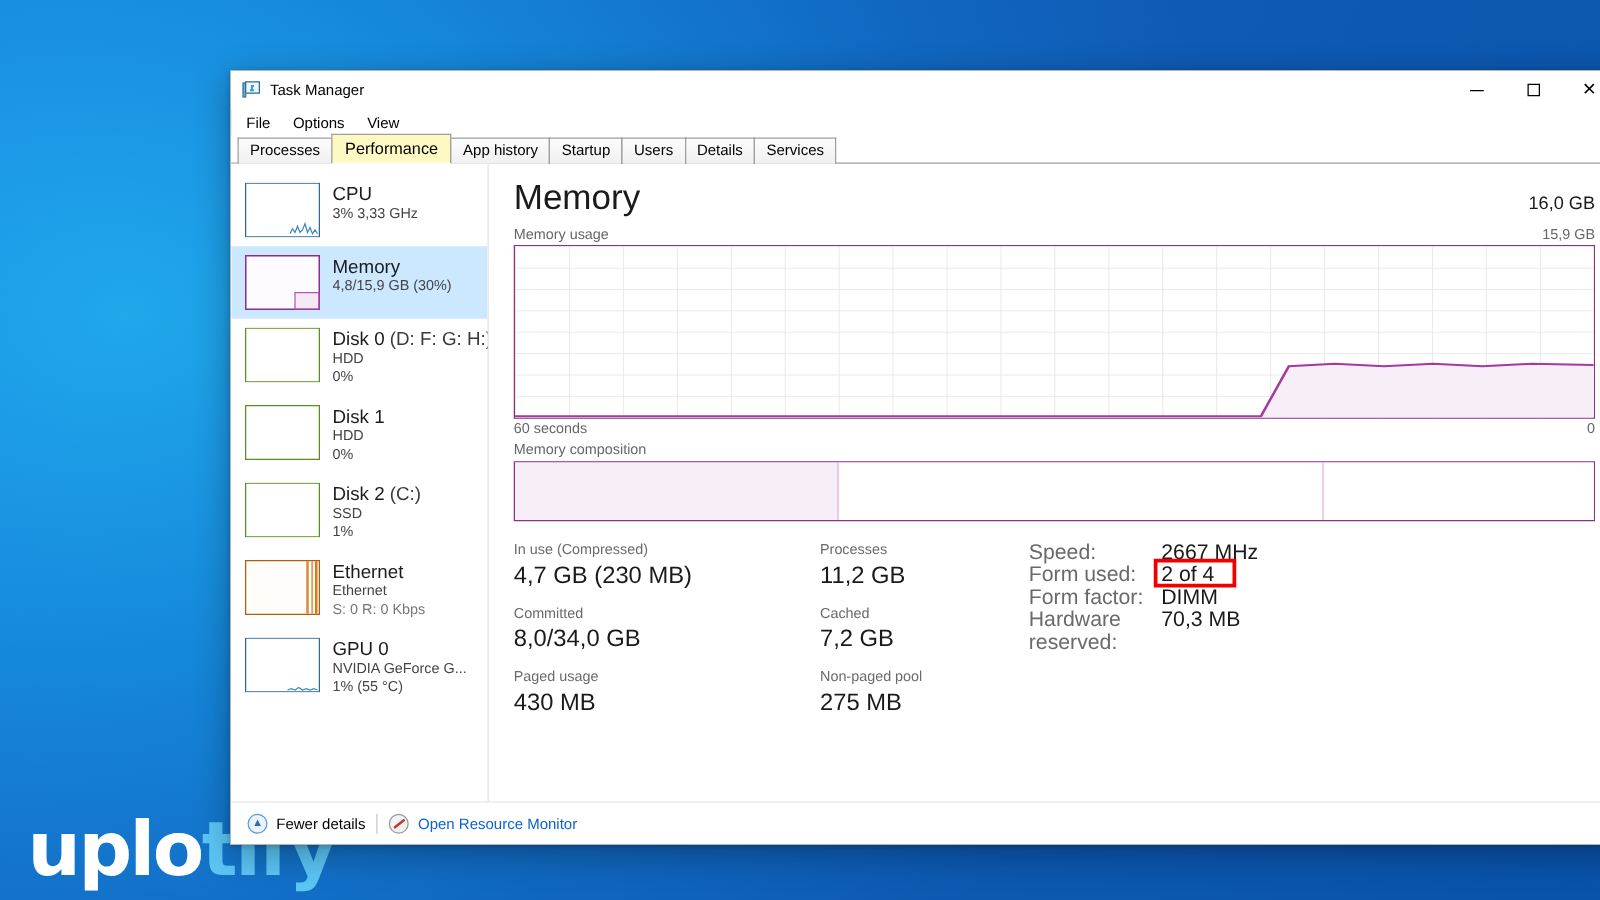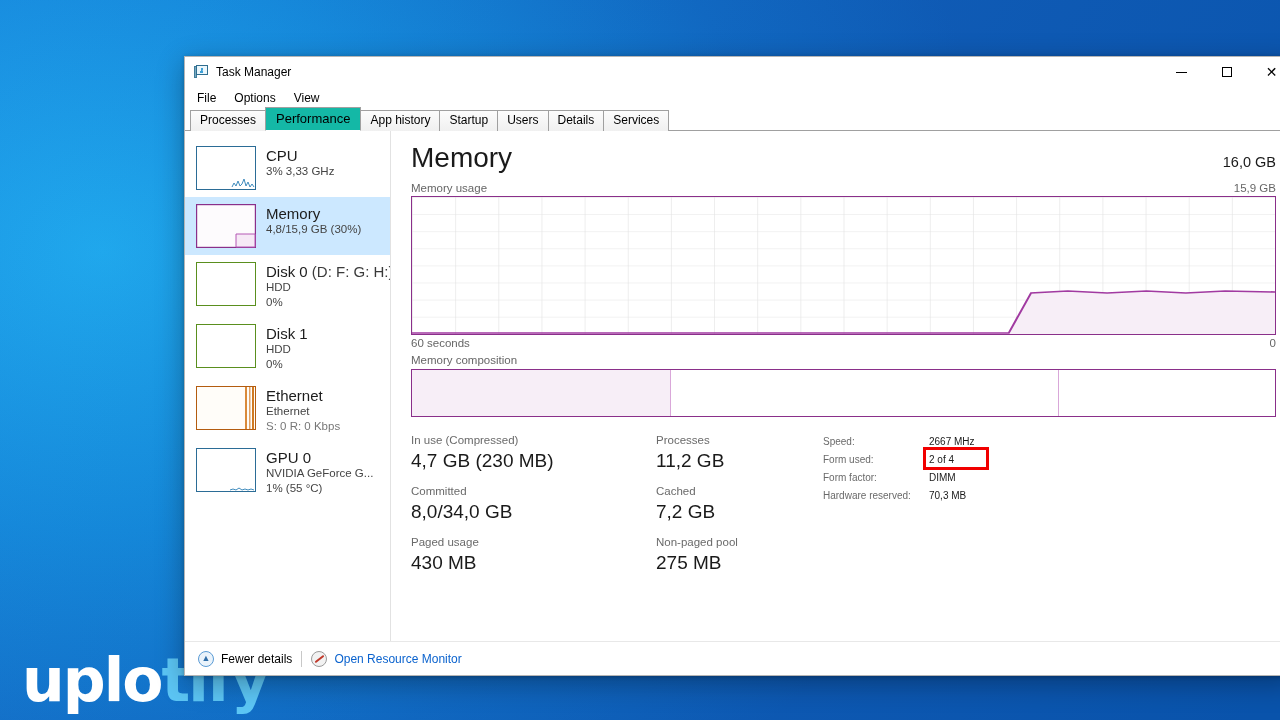--- a/index.html
+++ b/index.html
@@ -97,21 +97,21 @@
     border-bottom: 1px solid #a0a0a0; flex: 0 0 auto; background: #fff;
   }
   .tab {
     padding: 2px 9px 3px; font-size: 12px; color: #000;
     border: 1px solid #a0a0a0; border-bottom: none;
     background: linear-gradient(#fcfcfc, #f0f0f0);
     margin-right: -1px; position: relative; top: 1px; cursor: default;
     line-height: 15px;
   }
   .tab.active {
-    background: #14b8a6; font-size: 13px; padding: 3px 10px 4px;
+    background: #fef9c3; font-size: 13px; padding: 3px 10px 4px;
     z-index: 3; top: 1px; border-bottom: 1px solid #fff;
   }
 
   .tm-body { flex: 1 1 auto; display: flex; min-height: 0; }
 
   
   .sidebar {
     width: 206px; flex: 0 0 206px; background: #fff;
     border-right: 1px solid #e2e2e2; padding-top: 8px;
     overflow: hidden;
@@ -163,21 +163,21 @@
 
   
   .stats { display: flex; margin-top: 15px; }
   .stats-left { flex: 0 0 245px; }
   .stats-mid { flex: 0 0 165px; }
   .stat-block { margin-bottom: 10px; }
   .stat-lbl { font-size: 11.5px; color: #6a6a6a; line-height: 16px; }
   .stat-val { font-size: 19px; color: #1a1a1a; line-height: 25px; }
 
   .stats-right { flex: 1 1 auto; padding-left: 2px; padding-top: 1px; position: relative; }
-  .kv { display: flex; font-size: 10px; line-height: 18px; }
+  .kv { display: flex; font-size: 17px; line-height: 18px; }
   .kv .k { color: #6a6a6a; width: 106px; flex: 0 0 106px; }
   .kv .v { color: #1a1a1a; }
   .hl-box {
     position: absolute; left: 102px; top: 15px; width: 66px; height: 23px;
     border: 3px solid #f10000; pointer-events: none;
   }
 
   
   .tm-footer {
     flex: 0 0 auto; height: 34px; display: flex; align-items: center;
@@ -304,20 +304,32 @@
             <rect x="0.5" y="0.5" width="59" height="43" fill="#fff" stroke="#5a8f1e" stroke-width="1"></rect>
           </svg>
         </div>
         <div class="side-txt">
           <div class="side-title">Disk 1</div>
           <div class="side-sub">HDD</div>
           <div class="side-sub">0%</div>
         </div>
       </div>
 
+      <div class="side-item">
+        <div class="thumb">
+          <svg viewBox="0 0 60 44" preserveAspectRatio="none">
+            <rect x="0.5" y="0.5" width="59" height="43" fill="#fff" stroke="#5a8f1e" stroke-width="1"></rect>
+          </svg>
+        </div>
+        <div class="side-txt">
+          <div class="side-title"><span>Disk 2</span><span class="dim"> (C:)</span></div>
+          <div class="side-sub">SSD</div>
+          <div class="side-sub">1%</div>
+        </div>
+      </div>
 
       <div class="side-item">
         <div class="thumb">
           <svg viewBox="0 0 60 44" preserveAspectRatio="none">
             <rect x="0.5" y="0.5" width="59" height="43" fill="#fffdf9" stroke="#b35c10" stroke-width="1"></rect>
             <rect x="49" y="1" width="2" height="42" fill="#d98a3a"></rect>
             <rect x="53" y="1" width="1.5" height="42" fill="#e0a063"></rect>
             <rect x="56" y="1" width="2" height="42" fill="#d07a22"></rect>
           </svg>
         </div>

